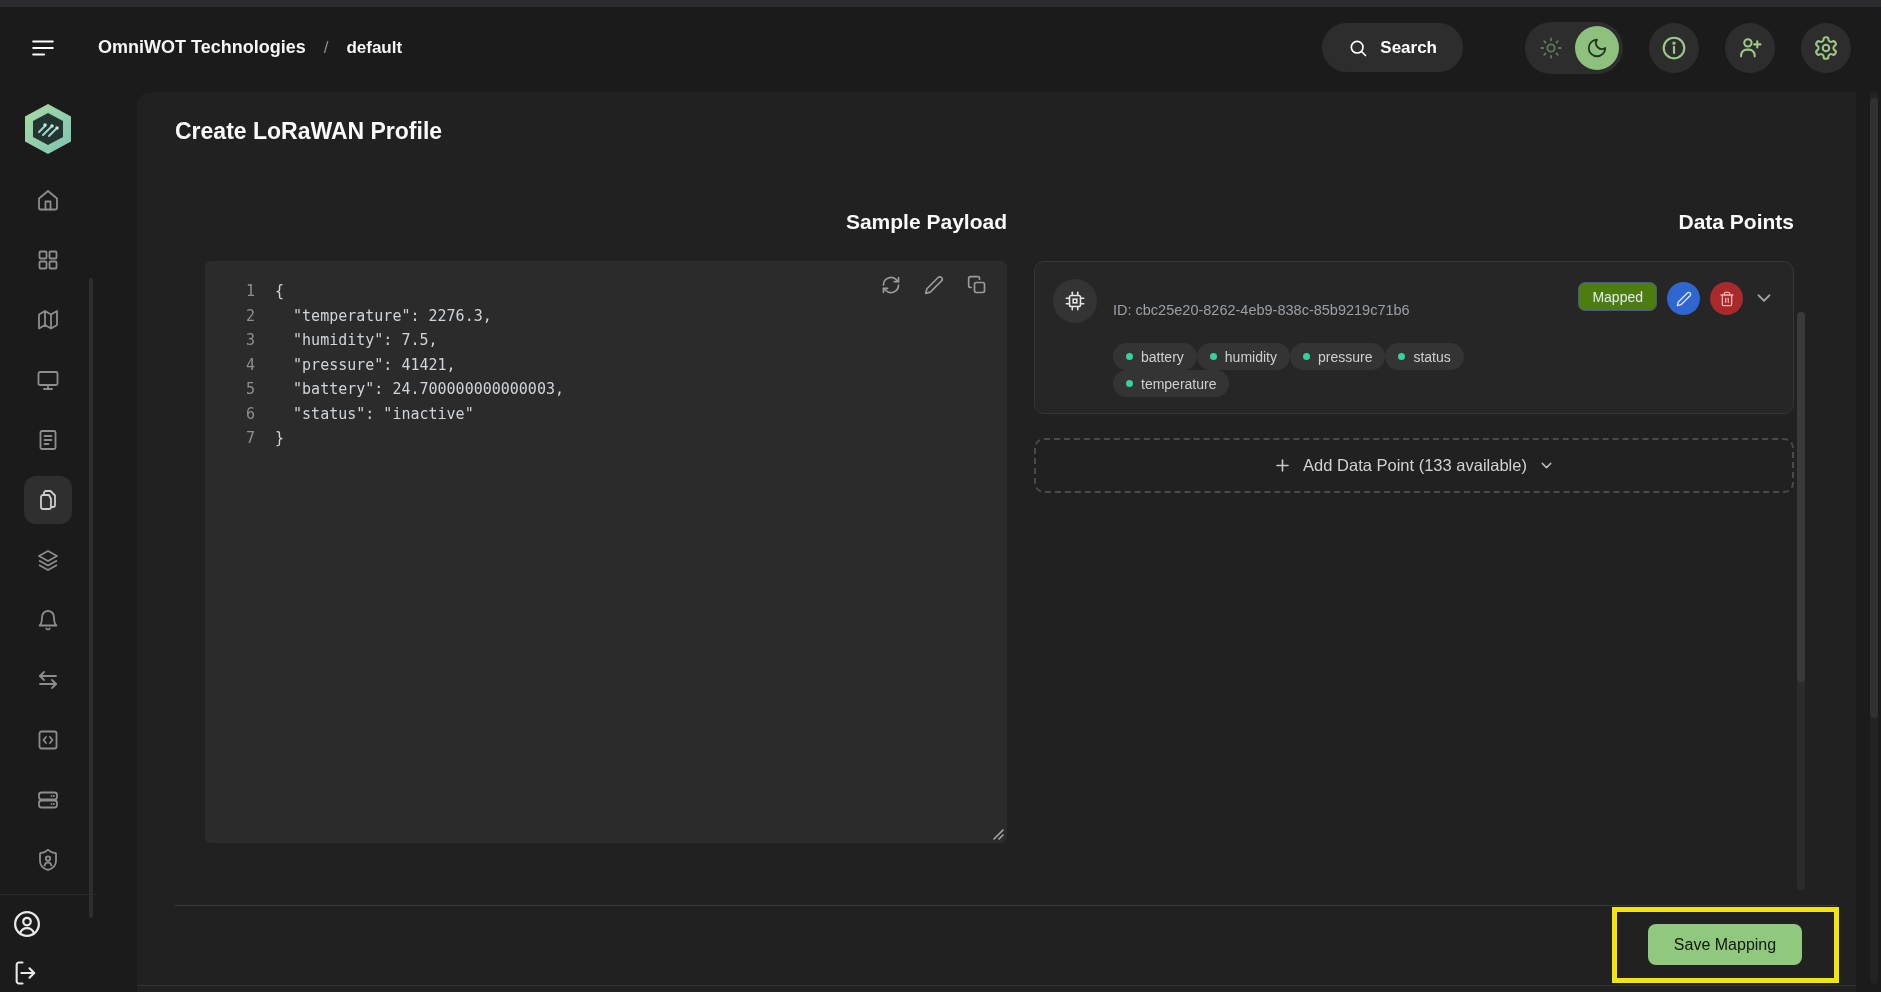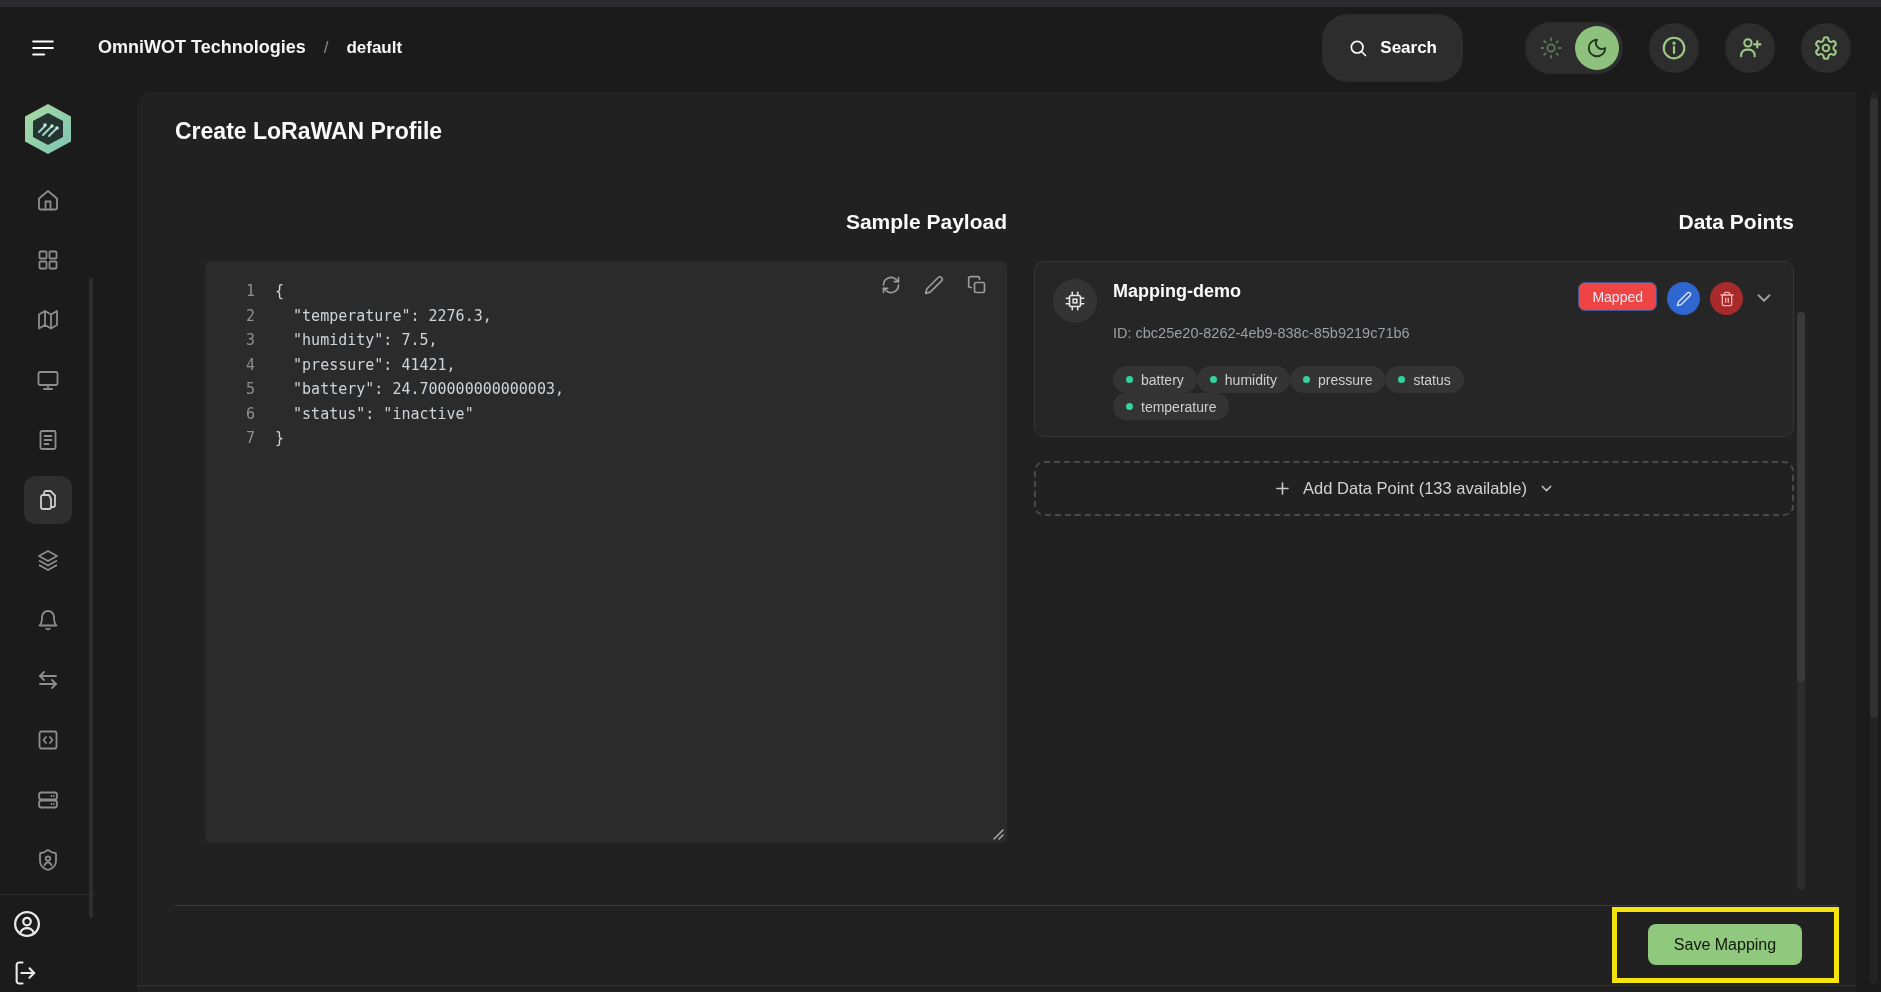--- a/index.html
+++ b/index.html
@@ -21,21 +21,21 @@
     display:flex; align-items:center; padding:0 30px;
   }
   .hamburger { width:26px; height:26px; cursor:pointer; color:#ffffff; }
   .breadcrumb { display:flex; align-items:center; gap:18px; margin-left:42px;justify-content:center; }
   .crumb-org { font-size:18px; font-weight:600; color:#f5f5f5; }
   .crumb-sep { font-size:17px; color:#8a8a8a; }
   .crumb-proj { font-size:17px; font-weight:600; color:#f5f5f5; }
   .header-right { margin-left:auto; display:flex; align-items:center; gap:26px; }
   .search-pill {
     display:flex; align-items:center; gap:12px;
-    background:#2d2d2d; border-radius:26px; height:68px; padding:4px 26px;
+    background:#2d2d2d; border-radius:26px; height:49px; padding:4px 26px;
     cursor:pointer; margin-right:36px;
   }
   .search-pill .label { font-size:17px; font-weight:700; color:#ffffff; }
   .theme-toggle {
     display:flex; align-items:center; background:#2d2d2d; border-radius:26px;
     height:52px; padding:0 4px; gap:2px;
   }
   .toggle-opt { width:44px; height:44px; border-radius:50%; display:flex; align-items:center; justify-content:center; cursor:pointer; }
   .toggle-opt.sun { color:#62775a; }
   .toggle-opt.moon { background:#8fc17e; color:#22371f; }
@@ -104,21 +104,21 @@
   .dp-id { font-size:14.5px; color:#9aa0a6; margin-top:23px; }
   .tags-row { display:flex; margin-top:25px; flex-wrap:wrap; }
   .tag {
     display:flex; align-items:center; gap:8px; height:27px; padding:0 13px;
     background:#343434; border-radius:14px; font-size:14px; color:#cfcfcf;
   }
   .tag-dot { width:7px; height:7px; border-radius:50%; background:#34d399; }
   .dp-controls { flex:none; display:flex; align-items:flex-start; gap:10px; padding-top:3px; }
   .badge-mapped {
     height:29px; display:flex; align-items:center; padding:0 13px;
-    background:#ef4444; border:1px solid #46598f; border-radius:7px;
+    background:#4d7c0f; border:1px solid #46598f; border-radius:7px;
     font-size:14px; color:#e6ebf7;
   }
   .round-btn { width:33px; height:33px; border-radius:50%; border:none; display:flex; align-items:center; justify-content:center; cursor:pointer; }
   .round-btn.edit { background:#2f66d0; color:#dce7fb; }
   .round-btn.del  { background:#a92a2a; color:#ffb0b0; }
   .dp-chevron { width:22px; height:22px; color:#a0a0a0; margin-top:5px; cursor:pointer; }
 
   
   .add-dp {
     margin-top:24px; width:760px; height:55px;
@@ -427,21 +427,20 @@
               <line x1="15" y1="2.5" x2="15" y2="6"></line>
               <line x1="9" y1="18" x2="9" y2="21.5"></line>
               <line x1="15" y1="18" x2="15" y2="21.5"></line>
               <line x1="2.5" y1="9" x2="6" y2="9"></line>
               <line x1="2.5" y1="15" x2="6" y2="15"></line>
               <line x1="18" y1="9" x2="21.5" y2="9"></line>
               <line x1="18" y1="15" x2="21.5" y2="15"></line>
             </svg>
         </div>
         <div class="dp-main">
-          <div class="dp-title">Mapping-demo</div>
           <div class="dp-id">ID: cbc25e20-8262-4eb9-838c-85b9219c71b6</div>
           <div class="tags-row">
               <span class="tag">
                 <span class="tag-dot"></span>
                 <span>battery</span>
               </span>
               <span class="tag">
                 <span class="tag-dot"></span>
                 <span>humidity</span>
               </span>

